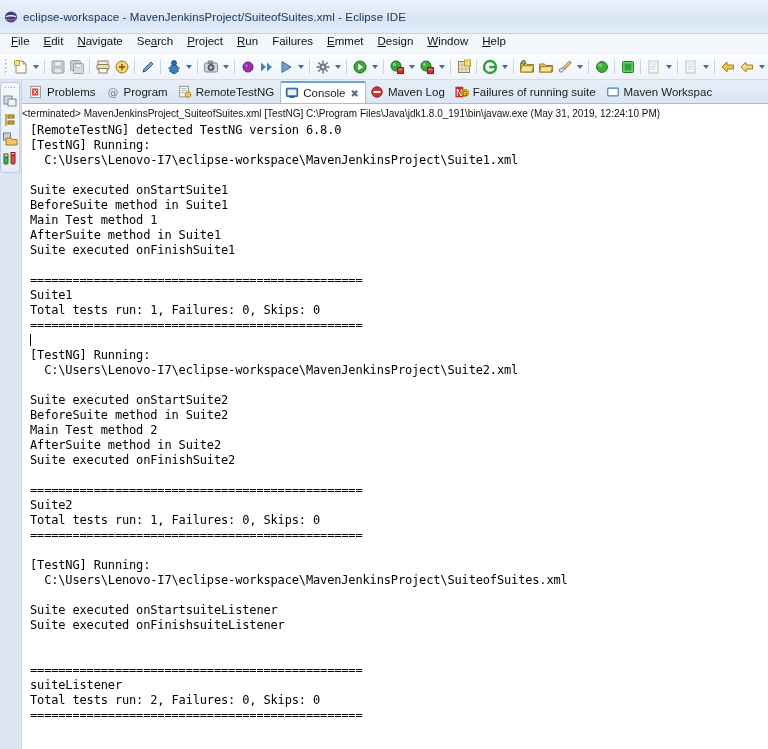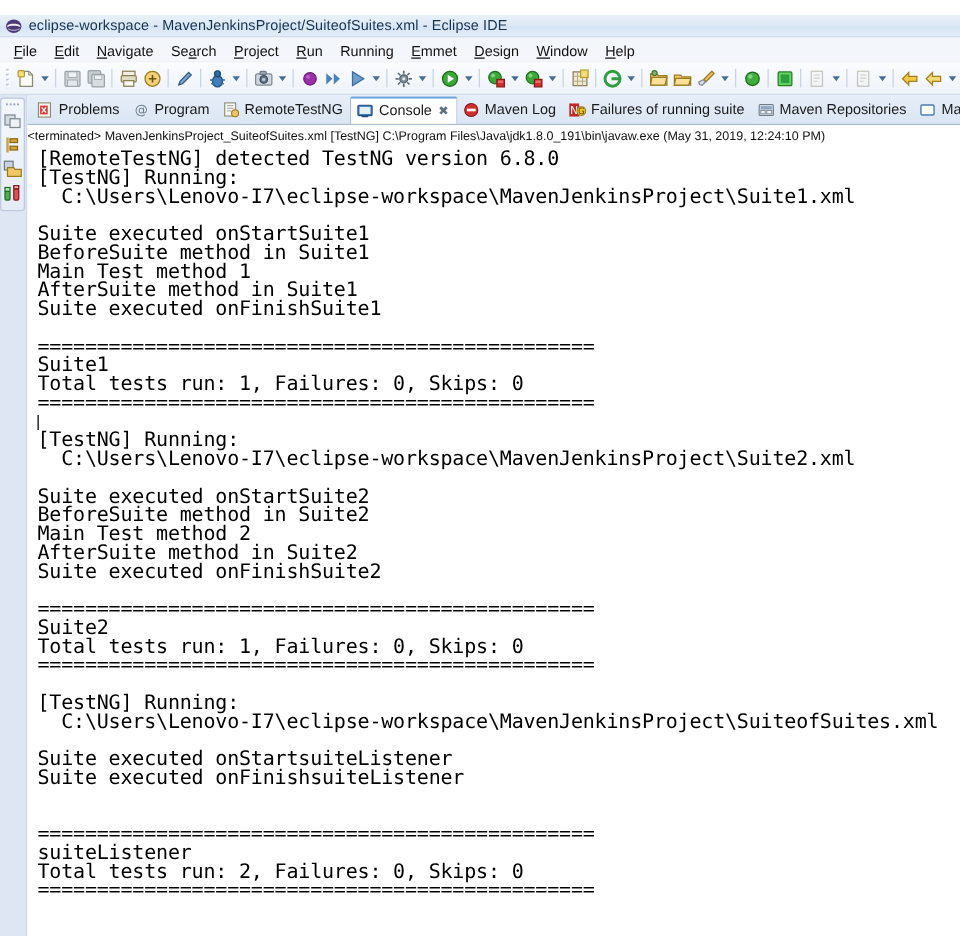--- a/index.html
+++ b/index.html
@@ -12,49 +12,48 @@
     height: 749px;
     overflow: hidden;
     font-family: "Liberation Sans", sans-serif;
     font-size: 12px;
     color: #000000;
     -webkit-font-smoothing: antialiased;
   }
 
   
   #titlebar {
-    height: 18px;
+    height: 34px;
     background: linear-gradient(to bottom, #e9f1fa 0%, #dfeaf6 45%, #d6e4f3 55%, #e4eefb 100%);
     border-bottom: 1px solid #c3d4e8;
     display: flex;
     align-items: center;
     padding-left: 4px;
     box-sizing: border-box;
-    margin-top: 12px;
   }
   #titlebar .eclipse-logo {
     width: 14px;
     height: 14px;
     margin-right: 5px;
     position: relative;
     flex: 0 0 auto;
   }
   #titlebar .title-text {
     font-size: 11.5px;
     color: #16324f;
     white-space: nowrap;
     letter-spacing: 0.1px;
   }
 
   
   #menubar {
     height: 20px;
     background: #f3f6fb;
     display: flex;
-    align-items: flex-end;
+    align-items: flex-start;
     padding-left: 4px;
     box-sizing: border-box;
     border-bottom: 1px solid #eef2f8;
   }
   .menu-item {
     padding: 1px 7px;
     font-size: 11.5px;
     color: #111111;
     white-space: nowrap;
     cursor: default;
@@ -225,21 +224,21 @@
   #console-body {
     flex: 1 1 auto;
     position: relative;
     background: #ffffff;
     overflow: hidden;
     padding: 1px 0 0 8px;
     box-sizing: border-box;
   }
   #console-text {
     font-family: "DejaVu Sans Mono", "Liberation Mono", monospace;
-    font-size: 16px;
+    font-size: 12px;
     line-height: 15px;
     white-space: pre;
     color: #000000;
     margin: 0;
     letter-spacing: -0.15px;
   }
   .caret {
     display: inline-block;
     width: 1px;
     height: 12px;
@@ -261,21 +260,21 @@
   <span class="title-text">eclipse-workspace - MavenJenkinsProject/SuiteofSuites.xml - Eclipse IDE</span>
 </div>
 
 <div id="menubar">
   <div class="menu-item"><u>F</u><span>ile</span></div>
   <div class="menu-item"><u>E</u>dit</div>
   <div class="menu-item"><u>N</u>avigate</div>
   <div class="menu-item">Se<u>a</u>rch</div>
   <div class="menu-item"><u>P</u>roject</div>
   <div class="menu-item"><u>R</u>un</div>
-  <div class="menu-item">Running</div>
+  <div class="menu-item">Failures</div>
   <div class="menu-item"><u>E</u>mmet</div>
   <div class="menu-item"><u>D</u>esign</div>
   <div class="menu-item"><u>W</u>indow</div>
   <div class="menu-item"><u>H</u>elp</div>
 </div>
 
 <div id="toolbar">
 
   <span class="tb-grip"></span>
 
@@ -645,31 +644,20 @@
           <svg width="14" height="14" viewBox="0 0 16 16">
             <rect x="0.5" y="2" width="9" height="12" fill="#c62828"></rect>
             <text x="5" y="12" font-size="10" text-anchor="middle" fill="#ffffff" font-family="DejaVu Sans, sans-serif">N</text>
             <circle cx="11.5" cy="9" r="4" fill="#f5c518" stroke="#9a7c20"></circle>
             <text x="11.5" y="12" font-size="8" text-anchor="middle" fill="#5a4a06" font-family="DejaVu Sans, sans-serif">G</text>
           </svg>
         </span>
         <span>Failures of running suite</span>
       </div>
 
-      <div class="tab">
-        <span class="tab-icon">
-          <svg width="14" height="14" viewBox="0 0 16 16">
-            <rect x="1.5" y="3" width="13" height="10" rx="1" fill="#cfd8e2" stroke="#6f7d8a"></rect>
-            <rect x="3" y="4.5" width="10" height="3" fill="#8fa7c0"></rect>
-            <rect x="3" y="8.5" width="4" height="3" fill="#eef2f6" stroke="#6f7d8a" stroke-width=".7"></rect>
-            <rect x="8.5" y="8.5" width="4.5" height="3" fill="#eef2f6" stroke="#6f7d8a" stroke-width=".7"></rect>
-          </svg>
-        </span>
-        <span>Maven Repositories</span>
-      </div>
 
       <div class="tab">
         <span class="tab-icon">
           <svg width="14" height="14" viewBox="0 0 16 16">
             <rect x="2" y="3.5" width="12" height="9" rx="1" fill="#ffffff" stroke="#4a7fb5" stroke-width="1.3"></rect>
           </svg>
         </span>
         <span>Maven Workspac</span>
       </div>
     </div>

